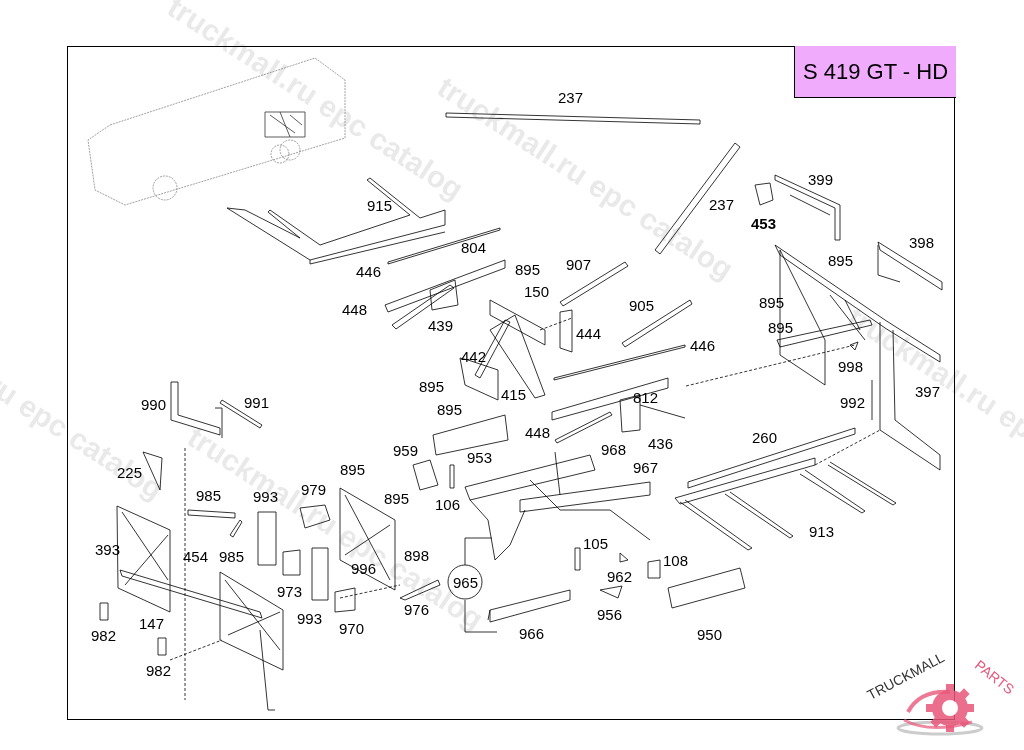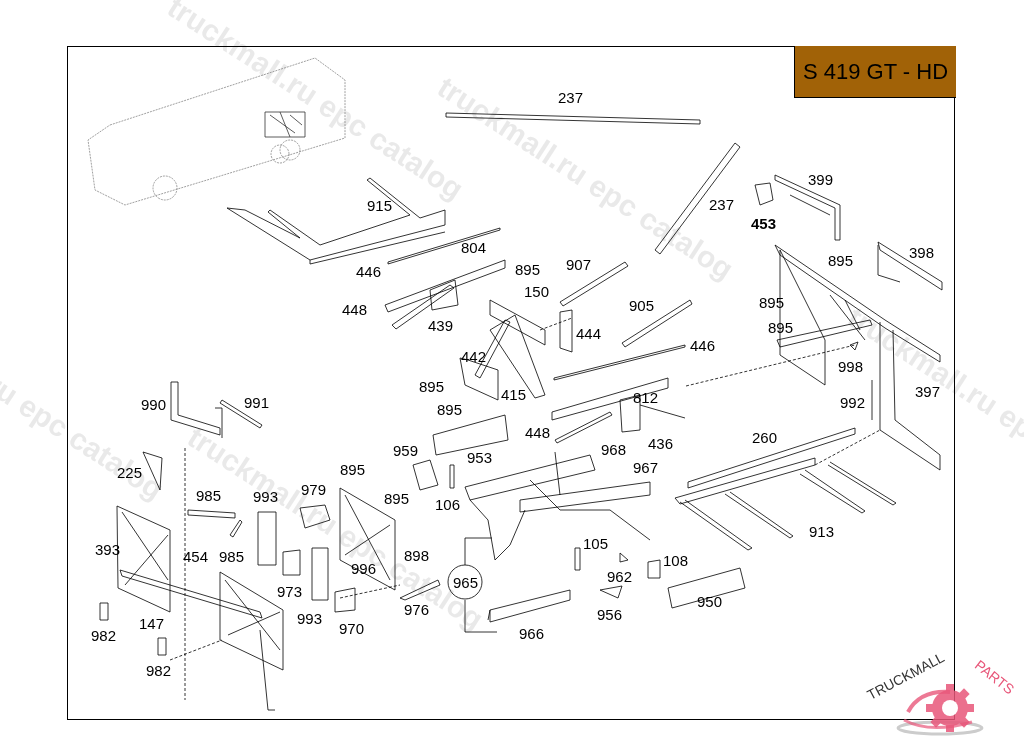--- a/index.html
+++ b/index.html
@@ -1,19 +1,19 @@
 <!DOCTYPE html>
 <html><head>
 <meta charset="utf-8">
 <style>
   html, body { margin:0; padding:0; background:#ffffff; }
   body { width:1024px; height:750px; position:relative; overflow:hidden; font-family:"Liberation Sans", sans-serif; }
   #stage { position:absolute; left:0; top:0; width:1024px; height:750px; }
   .frame { position:absolute; left:67px; top:46px; width:888px; height:674px; border:1.5px solid #000; box-sizing:border-box; }
-  .title-box { position:absolute; left:794px; top:46px; width:162px; height:52px; border-left:1.5px solid #000; border-bottom:1.5px solid #000; box-sizing:border-box; display:flex; align-items:center; justify-content:center; font-size:22px; color:#000; background:#a16207; }
+  .title-box { position:absolute; left:794px; top:46px; width:162px; height:52px; border-left:1.5px solid #000; border-bottom:1.5px solid #000; box-sizing:border-box; display:flex; align-items:center; justify-content:center; font-size:22px; color:#000; background:#f0abfc; }
   .lbl { position:absolute; font-size:15px; color:#000; line-height:1; white-space:nowrap; cursor:pointer; }
   .wm { position:absolute; font-size:30px; font-weight:bold; color:#d8d8d8; opacity:0.55; white-space:nowrap; transform-origin:left top; pointer-events:none; }
   .logo { position:absolute; left:860px; top:650px; width:164px; height:100px; }
   svg.diagram { position:absolute; left:0; top:0; }
   svg.diagram * { vector-effect:non-scaling-stroke; }
 </style>
 </head>
 <body>
 
 <div id="stage">
@@ -182,21 +182,21 @@
   <span class="lbl" style="left:629px;top:298px;">905</span>
   <span class="lbl" style="left:690px;top:338px;">446</span>
   <span class="lbl" style="left:633px;top:362px;margin-top:28px;">812</span>
   <span class="lbl" style="left:419px;top:379px;">895</span>
   <span class="lbl" style="left:437px;top:402px;">895</span>
   <span class="lbl" style="left:501px;top:387px;">415</span>
   <span class="lbl" style="left:525px;top:425px;">448</span>
   <span class="lbl" style="left:648px;top:424px;margin-top:12px;">436</span>
   <span class="lbl" style="left:808px;top:172px;">399</span>
   <span class="lbl" style="left:751px;top:216px;font-weight:bold;">453</span>
-  <span class="lbl" style="left:909px;top:245px;">398</span>
+  <span class="lbl" style="left:909px;top:235px;">398</span>
   <span class="lbl" style="left:828px;top:253px;">895</span>
   <span class="lbl" style="left:759px;top:295px;">895</span>
   <span class="lbl" style="left:768px;top:320px;">895</span>
   <span class="lbl" style="left:838px;top:359px;">998</span>
   <span class="lbl" style="left:840px;top:395px;">992</span>
   <span class="lbl" style="left:915px;top:384px;">397</span>
   <span class="lbl" style="left:752px;top:430px;">260</span>
   <span class="lbl" style="left:809px;top:524px;">913</span>
   <span class="lbl" style="left:141px;top:397px;">990</span>
   <span class="lbl" style="left:244px;top:395px;">991</span>
@@ -222,21 +222,21 @@
   <span class="lbl" style="left:467px;top:450px;">953</span>
   <span class="lbl" style="left:435px;top:497px;">106</span>
   <span class="lbl" style="left:601px;top:442px;">968</span>
   <span class="lbl" style="left:633px;top:460px;">967</span>
   <span class="lbl" style="left:453px;top:575px;">965</span>
   <span class="lbl" style="left:583px;top:536px;">105</span>
   <span class="lbl" style="left:607px;top:569px;">962</span>
   <span class="lbl" style="left:663px;top:553px;">108</span>
   <span class="lbl" style="left:597px;top:607px;">956</span>
   <span class="lbl" style="left:519px;top:626px;">966</span>
-  <span class="lbl" style="left:697px;top:594px;text-align:right;">950</span>
+  <span class="lbl" style="left:697px;top:627px;text-align:right;">950</span>
 
   <div class="logo">
     <svg width="164" height="100" viewBox="0 0 164 100">
       <ellipse cx="80" cy="78" rx="42" ry="6" fill="none" stroke="#cccccc" stroke-width="3"></ellipse>
       <g fill="#e8577a" opacity="0.85">
         <circle cx="90" cy="58" r="18"></circle>
         <rect x="86" y="34" width="8" height="10"></rect>
         <rect x="86" y="72" width="8" height="10"></rect>
         <rect x="66" y="54" width="10" height="8"></rect>
         <rect x="104" y="54" width="10" height="8"></rect>

